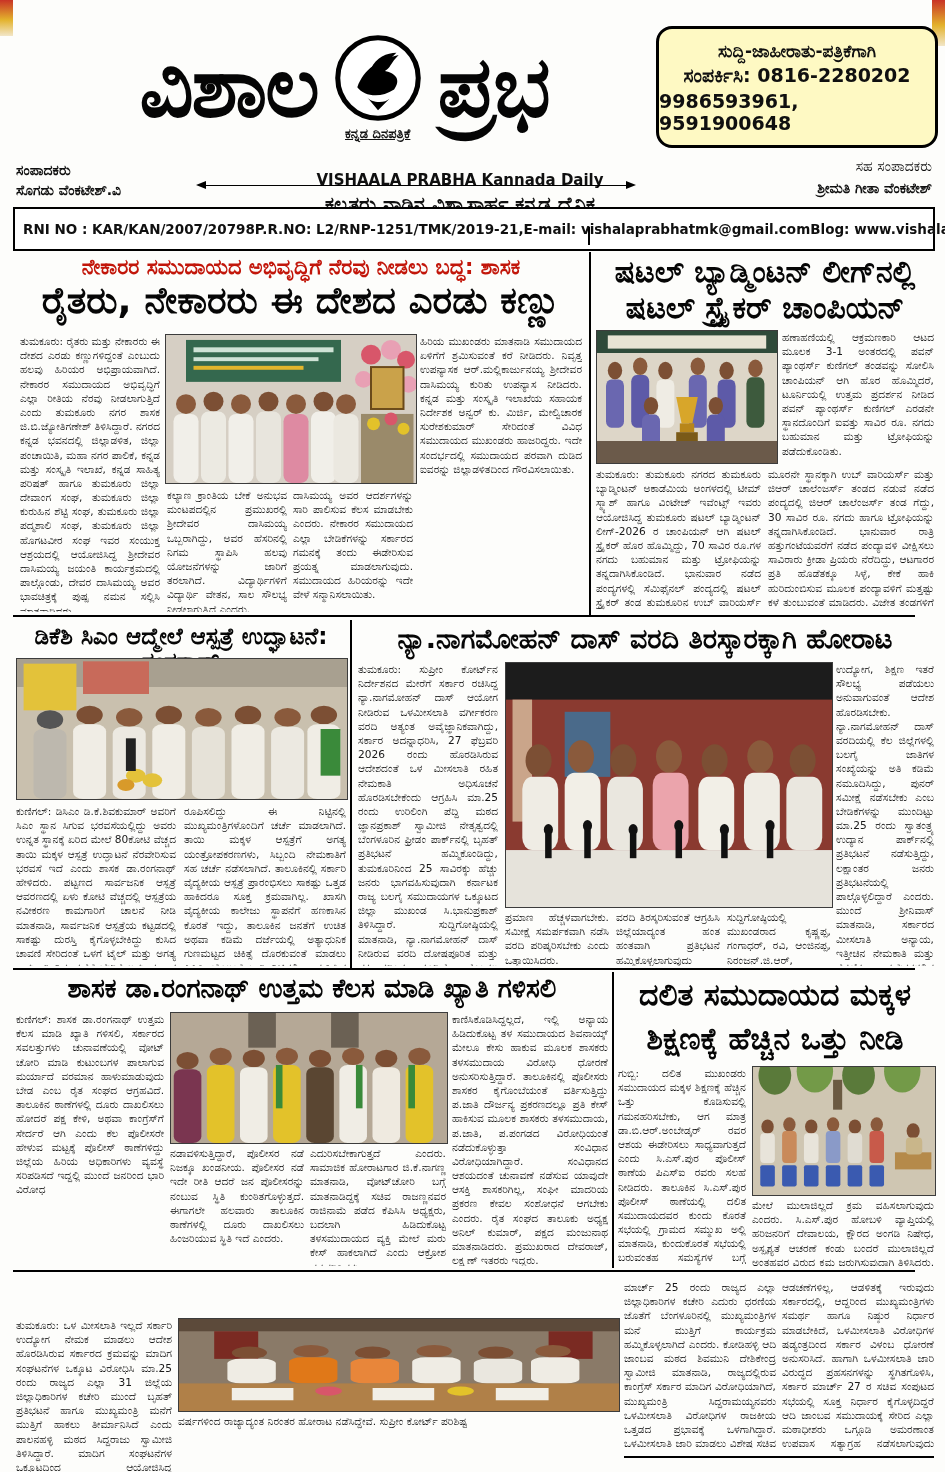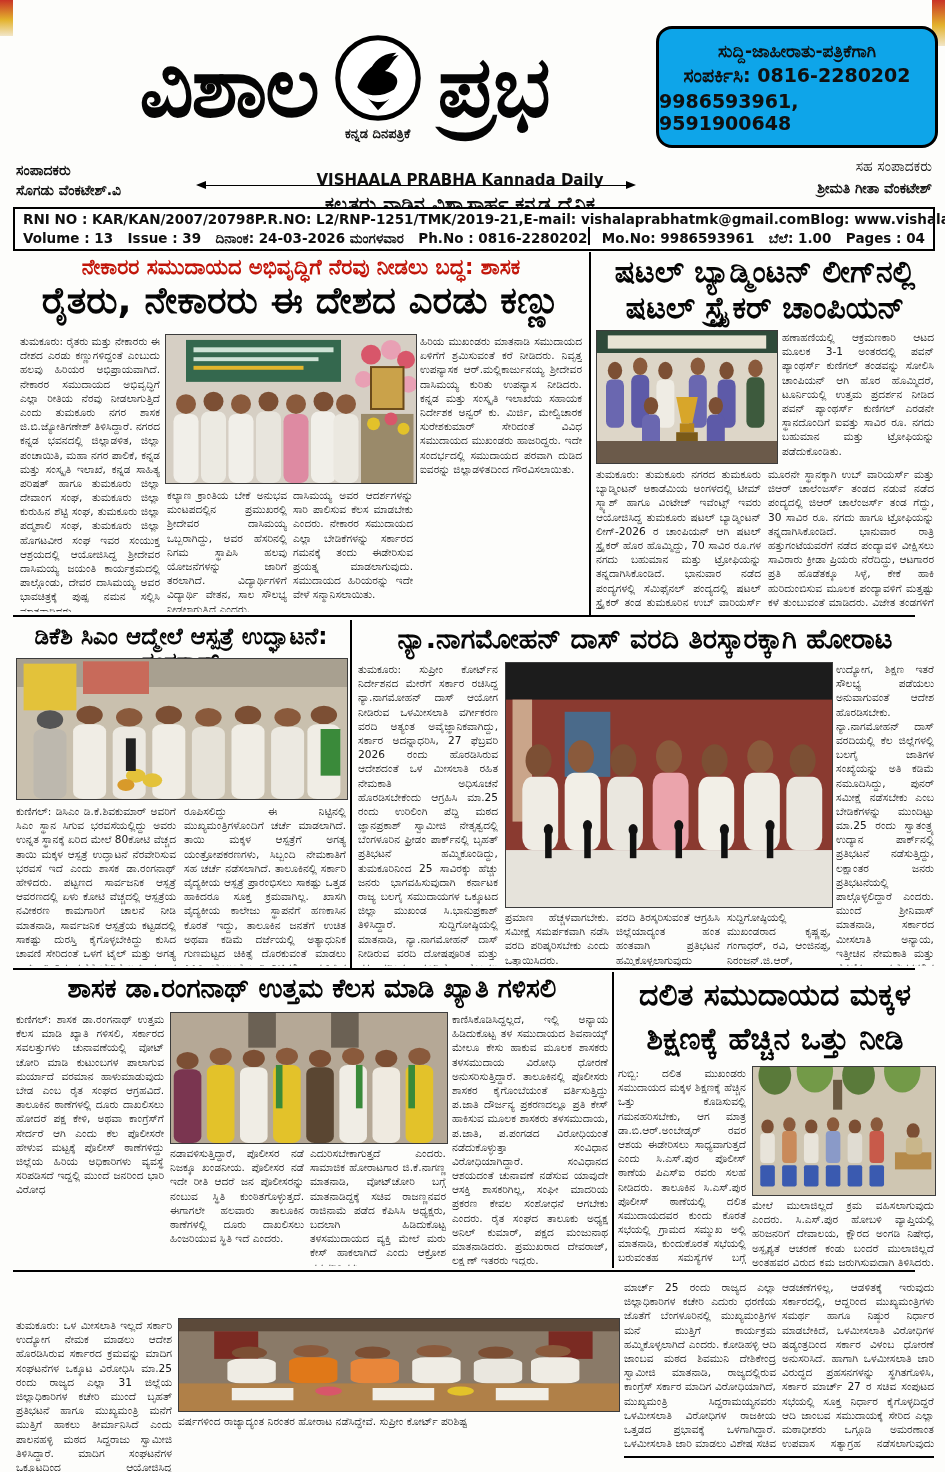--- a/index.html
+++ b/index.html
@@ -2,23 +2,23 @@
 <html style="--accent-red: #c2160a; --ink: #101010;"><head>
 <meta charset="utf-8">
 <style>
   :root{ --accent-red:#c2160a; --ink:#101010; }
   html,body{margin:0;padding:0;background:#e9e7e1;}
   #page{position:relative;width:945px;height:1472px;background:#fdfdfb;margin:0 auto;
         font-family:"DejaVu Sans","Liberation Sans",sans-serif;color:var(--ink);overflow:hidden;}
   .abs{position:absolute;}
   .deco{background:linear-gradient(180deg,#c93326 0%,#e3b22c 55%,#f2e6c8 100%);}
   .title{font-weight:800;font-size:84px;line-height:1.05;letter-spacing:-2px;color:#050505;}
-  .logo-cap{font-size:13px;font-weight:700;margin-top:2px;}
+  .logo-cap{font-size:13px;font-weight:700;margin-top:2px;text-decoration:underline;}
   .contact-box{border:3.5px solid #000;border-radius:16px;display:flex;flex-direction:column;
-               align-items:center;justify-content:center;gap:3px;font-weight:800;background:#0ea5e9;}
+               align-items:center;justify-content:center;gap:3px;font-weight:800;background:#fef9c3;}
   .contact-box .l1{font-size:17px;}
   .contact-box .l2,.contact-box .l3{font-size:19px;}
   .small-bold{font-size:14px;font-weight:700;}
   .center{text-align:center;}
   .right{text-align:right;}
   .rule-h{background:#000;}
   .rule-v{background:#000;}
   .arrowline{border-top:1.6px solid #000;}
   .arrhead{width:0;height:0;border-top:4px solid transparent;border-bottom:4px solid transparent;}
   .arr-l{border-right:10px solid #000;}
@@ -81,29 +81,20 @@
   <div class="abs arrhead arr-r" style="left:626px;top:181px;"></div>
   <div class="abs center" style="left:240px;top:192px;width:440px;font-size:20px;font-weight:700;">ಕಲ್ಪತರು ನಾಡಿನ ವಿಶ್ವಾಸಾರ್ಹ ಕನ್ನಡ ದೈನಿಕ</div>
 
   <div class="abs infobar" style="left:13px;top:207px;width:902px;height:38px;">
     <div class="inforow">
       <span>RNI NO : KAR/KAN/2007/20798</span>
       <span>P.R.NO: L2/RNP-1251/TMK/2019-21,</span>
       <span>E-mail: vishalaprabhatmk@gmail.com</span>
       <span>Blog: www.vishalaprabha.blogspot.in</span>
     </div>
-    <div class="inforow">
-      <span>Volume : 13</span>
-      <span>Issue : 39</span>
-      <span>ದಿನಾಂಕ: 24-03-2026 ಮಂಗಳವಾರ</span>
-      <span>Ph.No : 0816-2280202</span>
-      <span>Mo.No: 9986593961</span>
-      <span>ಬೆಲೆ: 1.00</span>
-      <span>Pages : 04</span>
-    </div>
   </div>
   <div class="abs rule-v" style="left:588px;top:227px;width:1.5px;height:18px;"></div>
 
   <div class="abs kicker center" style="left:20px;top:256px;width:562px;">ನೇಕಾರರ ಸಮುದಾಯದ ಅಭಿವೃದ್ಧಿಗೆ ನೆರವು ನೀಡಲು ಬದ್ಧ: ಶಾಸಕ</div>
   <div class="abs h-xxl center" style="left:20px;top:282px;width:562px;">ರೈತರು, ನೇಕಾರರು ಈ ದೇಶದ ಎರಡು ಕಣ್ಣು</div>
 
   <div class="abs photo" style="left:165px;top:334px;width:250px;height:148px;">
     <svg viewBox="0 0 100 60" preserveAspectRatio="none">
       <rect x="0" y="0" width="100" height="60" fill="#d6cfc4"></rect>
       <rect x="8" y="2" width="62" height="17" fill="#34684e"></rect>

